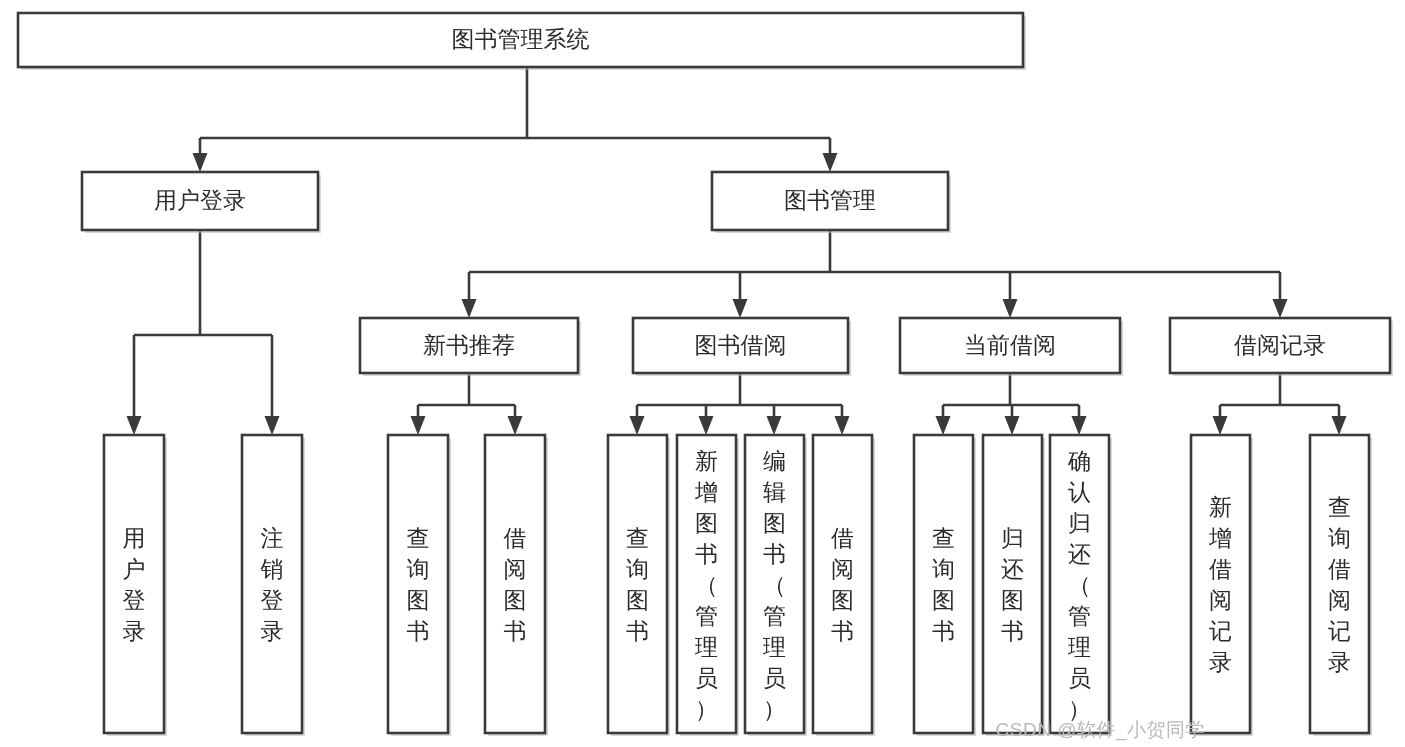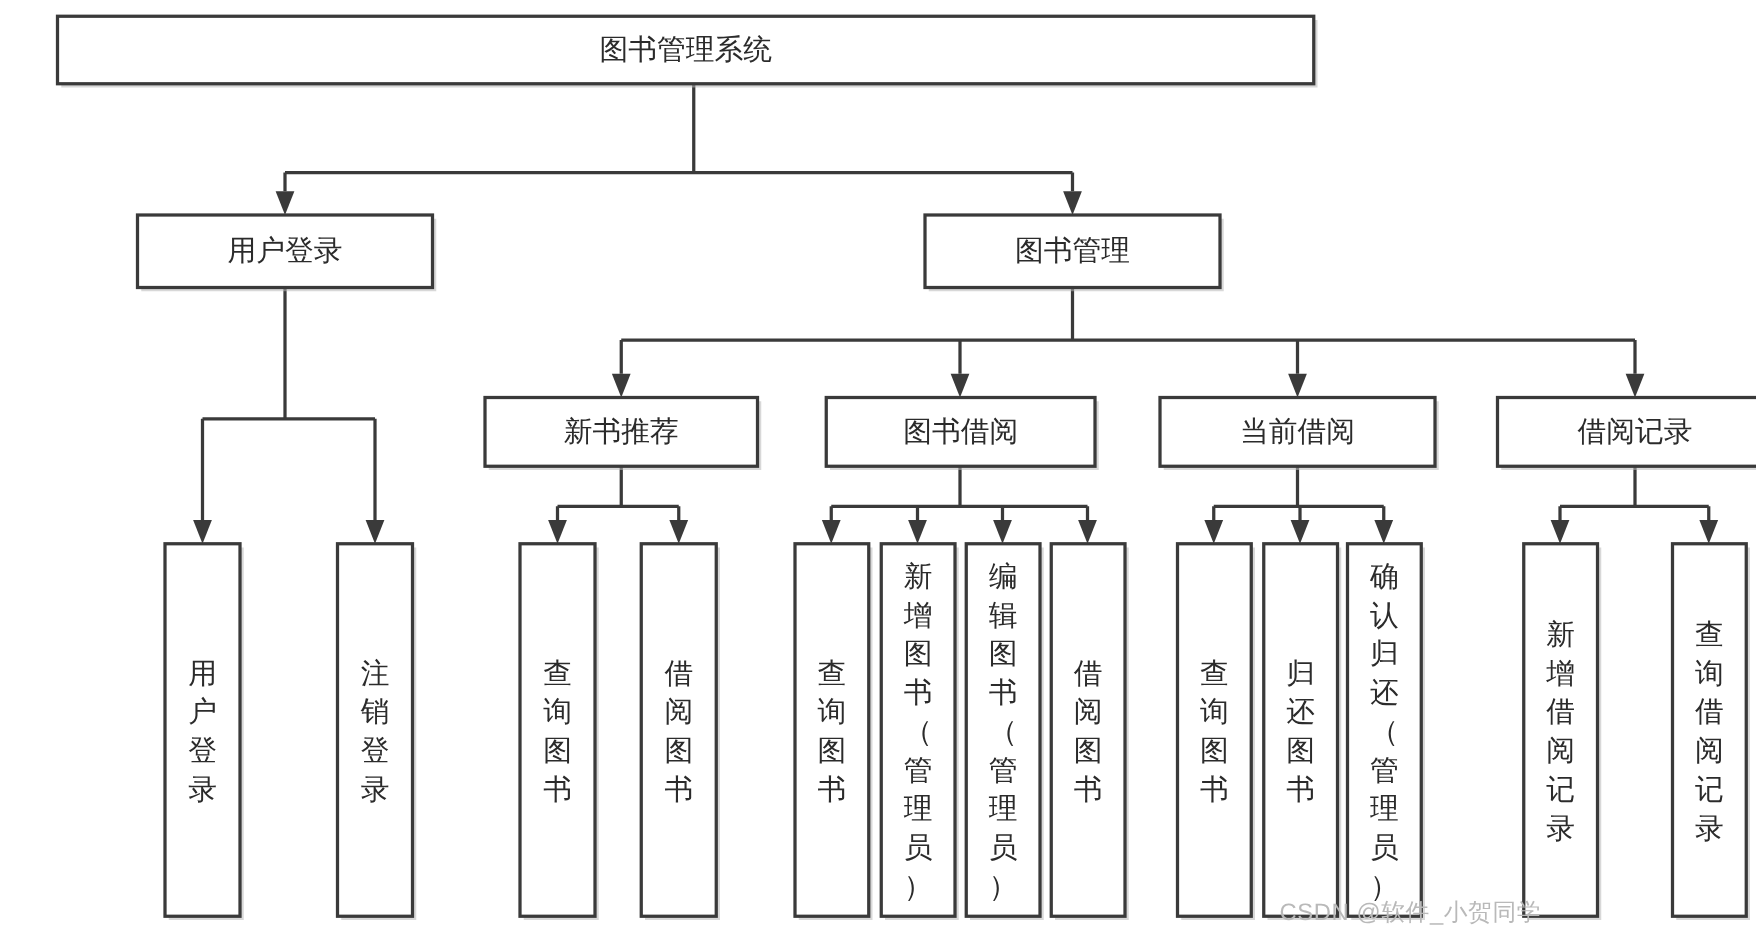--- a/index.html
+++ b/index.html
@@ -12,21 +12,20 @@
     width: 1405px;
     height: 747px;
     font-family: "Liberation Sans", "DejaVu Sans", sans-serif;
     overflow: hidden;
     position: relative;
   }
   #diagram-root {
     position: relative;
     width: 1211px;
     height: 747px;
-    margin-left: 28px;
   }
   svg.diagram-canvas {
     position: absolute;
     left: 0;
     top: 0;
     width: 1405px;
     height: 747px;
     display: block;
   }
   .node-box {

